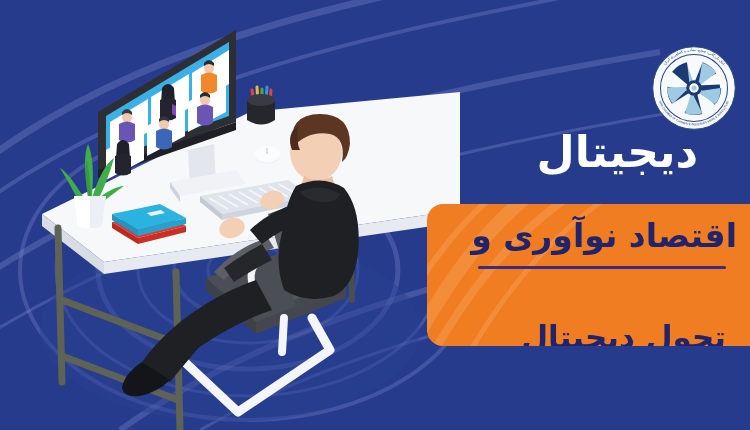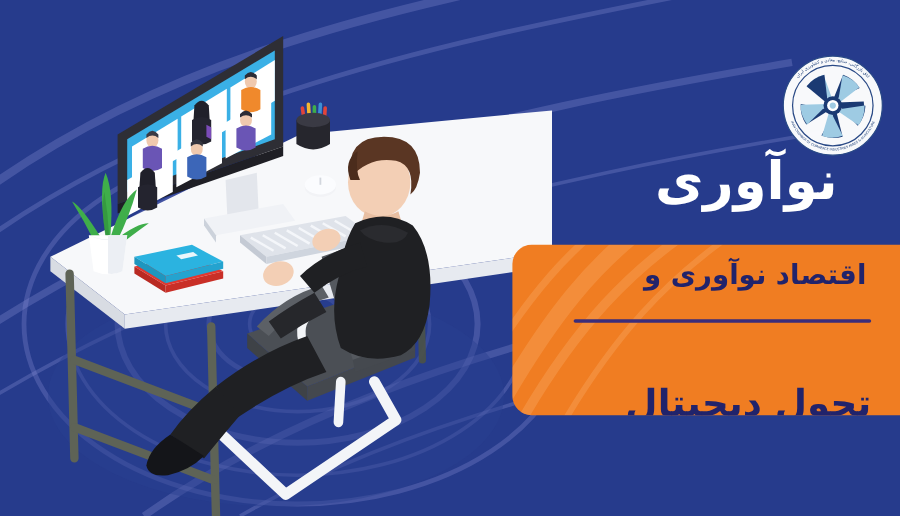--- a/index.html
+++ b/index.html
@@ -71,27 +71,27 @@
     border-radius: 16px 0 0 16px;
     overflow: hidden;
   }
   .orange-panel .swoosh {
     position: absolute;
     inset: 0;
     pointer-events: none;
   }
   .panel-line {
     position: absolute;
-    right: 28px;
+    right: 13px;
     top: 14px;
     width: 248px;
     direction: rtl;
     text-align: right;
     color: #21236b;
-    font-size: 23px;
+    font-size: 33px;
     font-weight: bold;
     line-height: 1.1;
     white-space: nowrap;
   }
   .panel-divider {
     position: absolute;
     right: 24px;
     top: 62px;
     width: 248px;
     height: 3px;
@@ -375,21 +375,21 @@
         <g fill="#9ecbe3" transform="rotate(288)">
           <path d="M 0,-5 L -9,-30 A 31,31 0 0,0 -25,-18 Z"></path>
         </g>
         <circle cx="0" cy="0" r="9" fill="#1b3a73"></circle>
         <circle cx="0" cy="0" r="5.5" fill="#ffffff"></circle>
         <circle cx="0" cy="0" r="3" fill="#9ecbe3"></circle>
       </g>
     </g>
   </svg>
 
-  <div class="headline-top">نوآوری</div>
+  <div class="headline-top">دیجیتال</div>
 
   <div class="orange-panel">
     <svg class="swoosh" viewBox="0 0 323 142">
       <g fill="none" stroke="#f59a4e" stroke-opacity="0.55">
         <path d="M -20 150 C 30 60 70 10 130 -30" stroke-width="14"></path>
         <path d="M 0 160 C 50 70 100 16 170 -26" stroke-width="8"></path>
         <path d="M -40 130 C 10 44 50 -4 110 -40" stroke-width="6"></path>
         <path d="M 30 170 C 80 80 130 24 200 -20" stroke-width="5"></path>
       </g>
     </svg>

